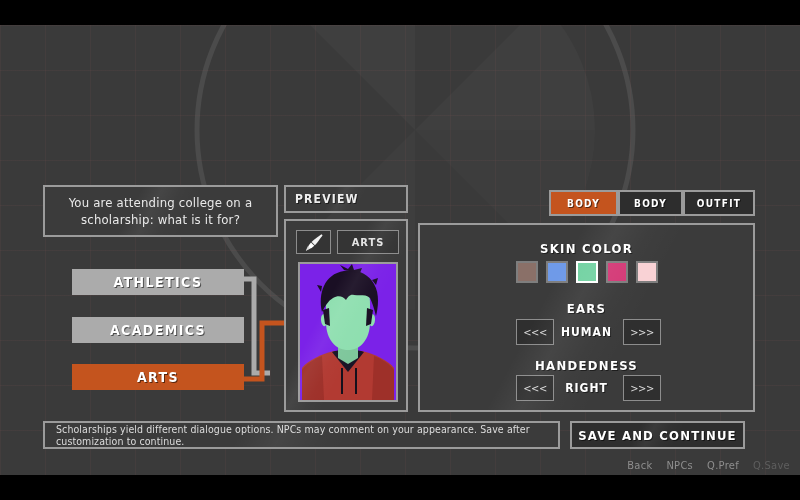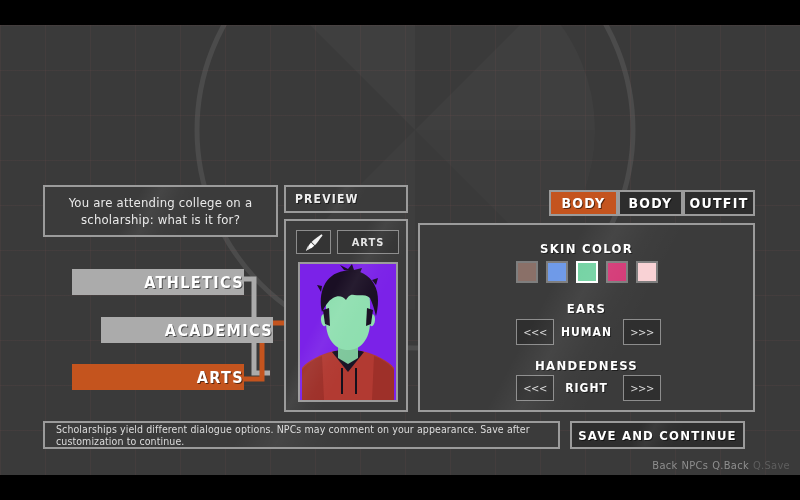--- a/index.html
+++ b/index.html
@@ -88,32 +88,32 @@
 
   
   .choice {
     position: absolute;
     box-sizing: border-box;
     height: 26px;
     left: 72px;
     width: 172px;
     display: flex;
     align-items: center;
-    justify-content: flex-end;
+    justify-content: center;
     color: #ffffff;
-    font-size: 16px;
+    font-size: 14px;
     font-weight: bold;
     letter-spacing: 1.4px;
     text-shadow: 1px 1px 0 rgba(0,0,0,0.55);
     cursor: pointer;
   }
   .choice.inactive { background: #ababab; }
   .choice.active   { background: #c4541e; }
   #choice-0 { top: 244px; }
-  #choice-1 { top: 292px; margin-left: 29px; }
+  #choice-1 { top: 292px; }
   #choice-2 { top: 339px; }
 
   .connector { position: absolute; }
 
   
   #preview-header {
     left: 284px; top: 160px; width: 124px; height: 28px;
     display: flex; align-items: center;
   }
   #preview-header-label {
@@ -153,21 +153,21 @@
   }
 
   
   .tab {
     position: absolute;
     box-sizing: border-box;
     top: 165px;
     height: 26px;
     border: 2px solid #9b9b9b;
     display: flex; align-items: center; justify-content: center;
-    color: #ffffff; font-size: 14px; font-weight: bold; letter-spacing: 1.3px;
+    color: #ffffff; font-size: 10px; font-weight: bold; letter-spacing: 1.3px;
     text-shadow: 1px 1px 0 rgba(0,0,0,0.55);
     cursor: pointer;
     background: #2d2d2d;
   }
   .tab.active { background: #c4541e; }
   #tab-0 { left: 549px; width: 69px; }
   #tab-1 { left: 618px; width: 65px; }
   #tab-2 { left: 683px; width: 72px; }
 
   
@@ -237,21 +237,21 @@
     background: #2e2e2e; cursor: pointer;
   }
   #save-button-label {
     color: #ffffff; font-size: 13px; font-weight: bold; letter-spacing: 1.2px;
     text-shadow: 1px 1px 0 rgba(0,0,0,0.55);
   }
 
   #quick-menu {
     position: absolute;
     right: 10px; top: 434px;
-    display: flex; gap: 4px;
+    display: flex; gap: 14px;
     z-index: 20;
   }
   .quick-link {
     color: #8e8e8e; font-size: 11px; letter-spacing: 0.3px; cursor: pointer;
   }
   .quick-link.disabled { color: #5e5e5e; }
 </style>
 </head>
 <body>
 
@@ -393,21 +393,21 @@
     </div>
 
     <div class="frame" id="save-button">
       <span id="save-button-label">SAVE AND CONTINUE</span>
       <div class="frame-sheen"></div>
     </div>
 
     <div id="quick-menu">
       <span class="quick-link">Back</span>
       <span class="quick-link">NPCs</span>
-      <span class="quick-link">Q.Back</span>
+      <span class="quick-link">Q.Pref</span>
       <span class="quick-link disabled">Q.Save</span>
     </div>
 
   </div>
 
   <div class="letterbox top"></div>
   <div class="letterbox bottom"></div>
 </div>
 
 </body></html>

